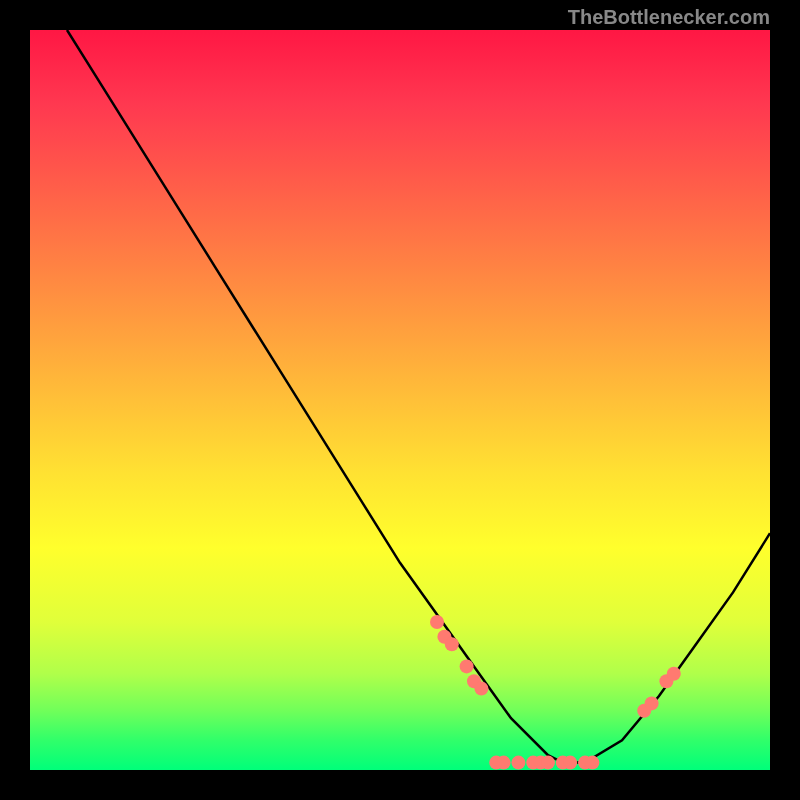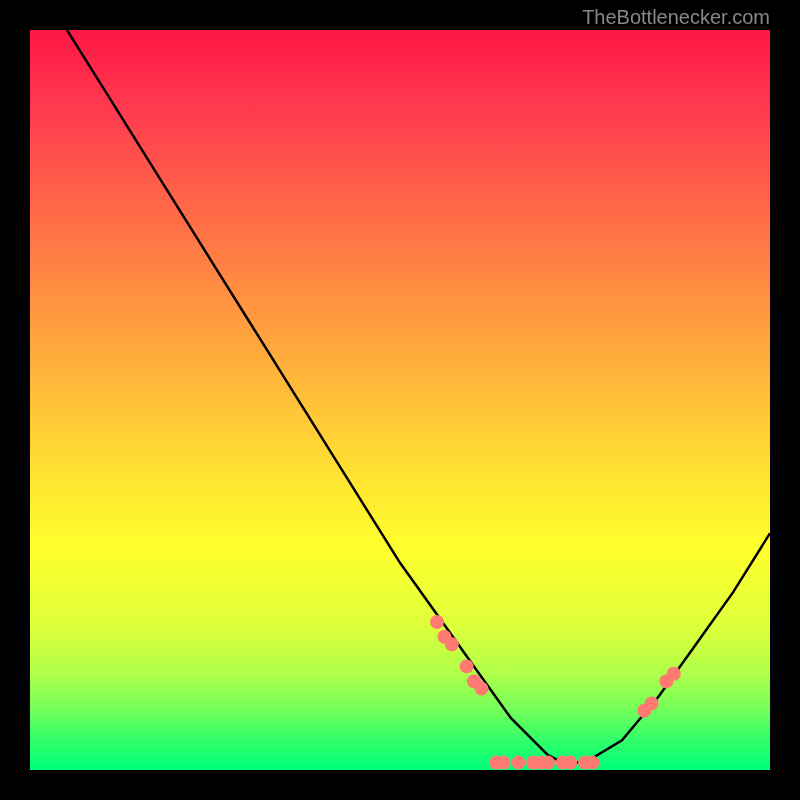--- a/index.html
+++ b/index.html
@@ -38,21 +38,21 @@
     #30ff6a 96%,
     #00ff7a 100%
   );
 }
 .attribution {
   position: absolute;
   top: 6px;
   right: 30px;
   color: #888;
   font-size: 20px;
-  font-weight: normal;
+  font-weight: bold;
 }
 svg.curve {
   position: absolute;
   left: 0;
   top: 0;
   width: 740px;
   height: 740px;
 }
 .dot {
   fill: #ff7a70;

